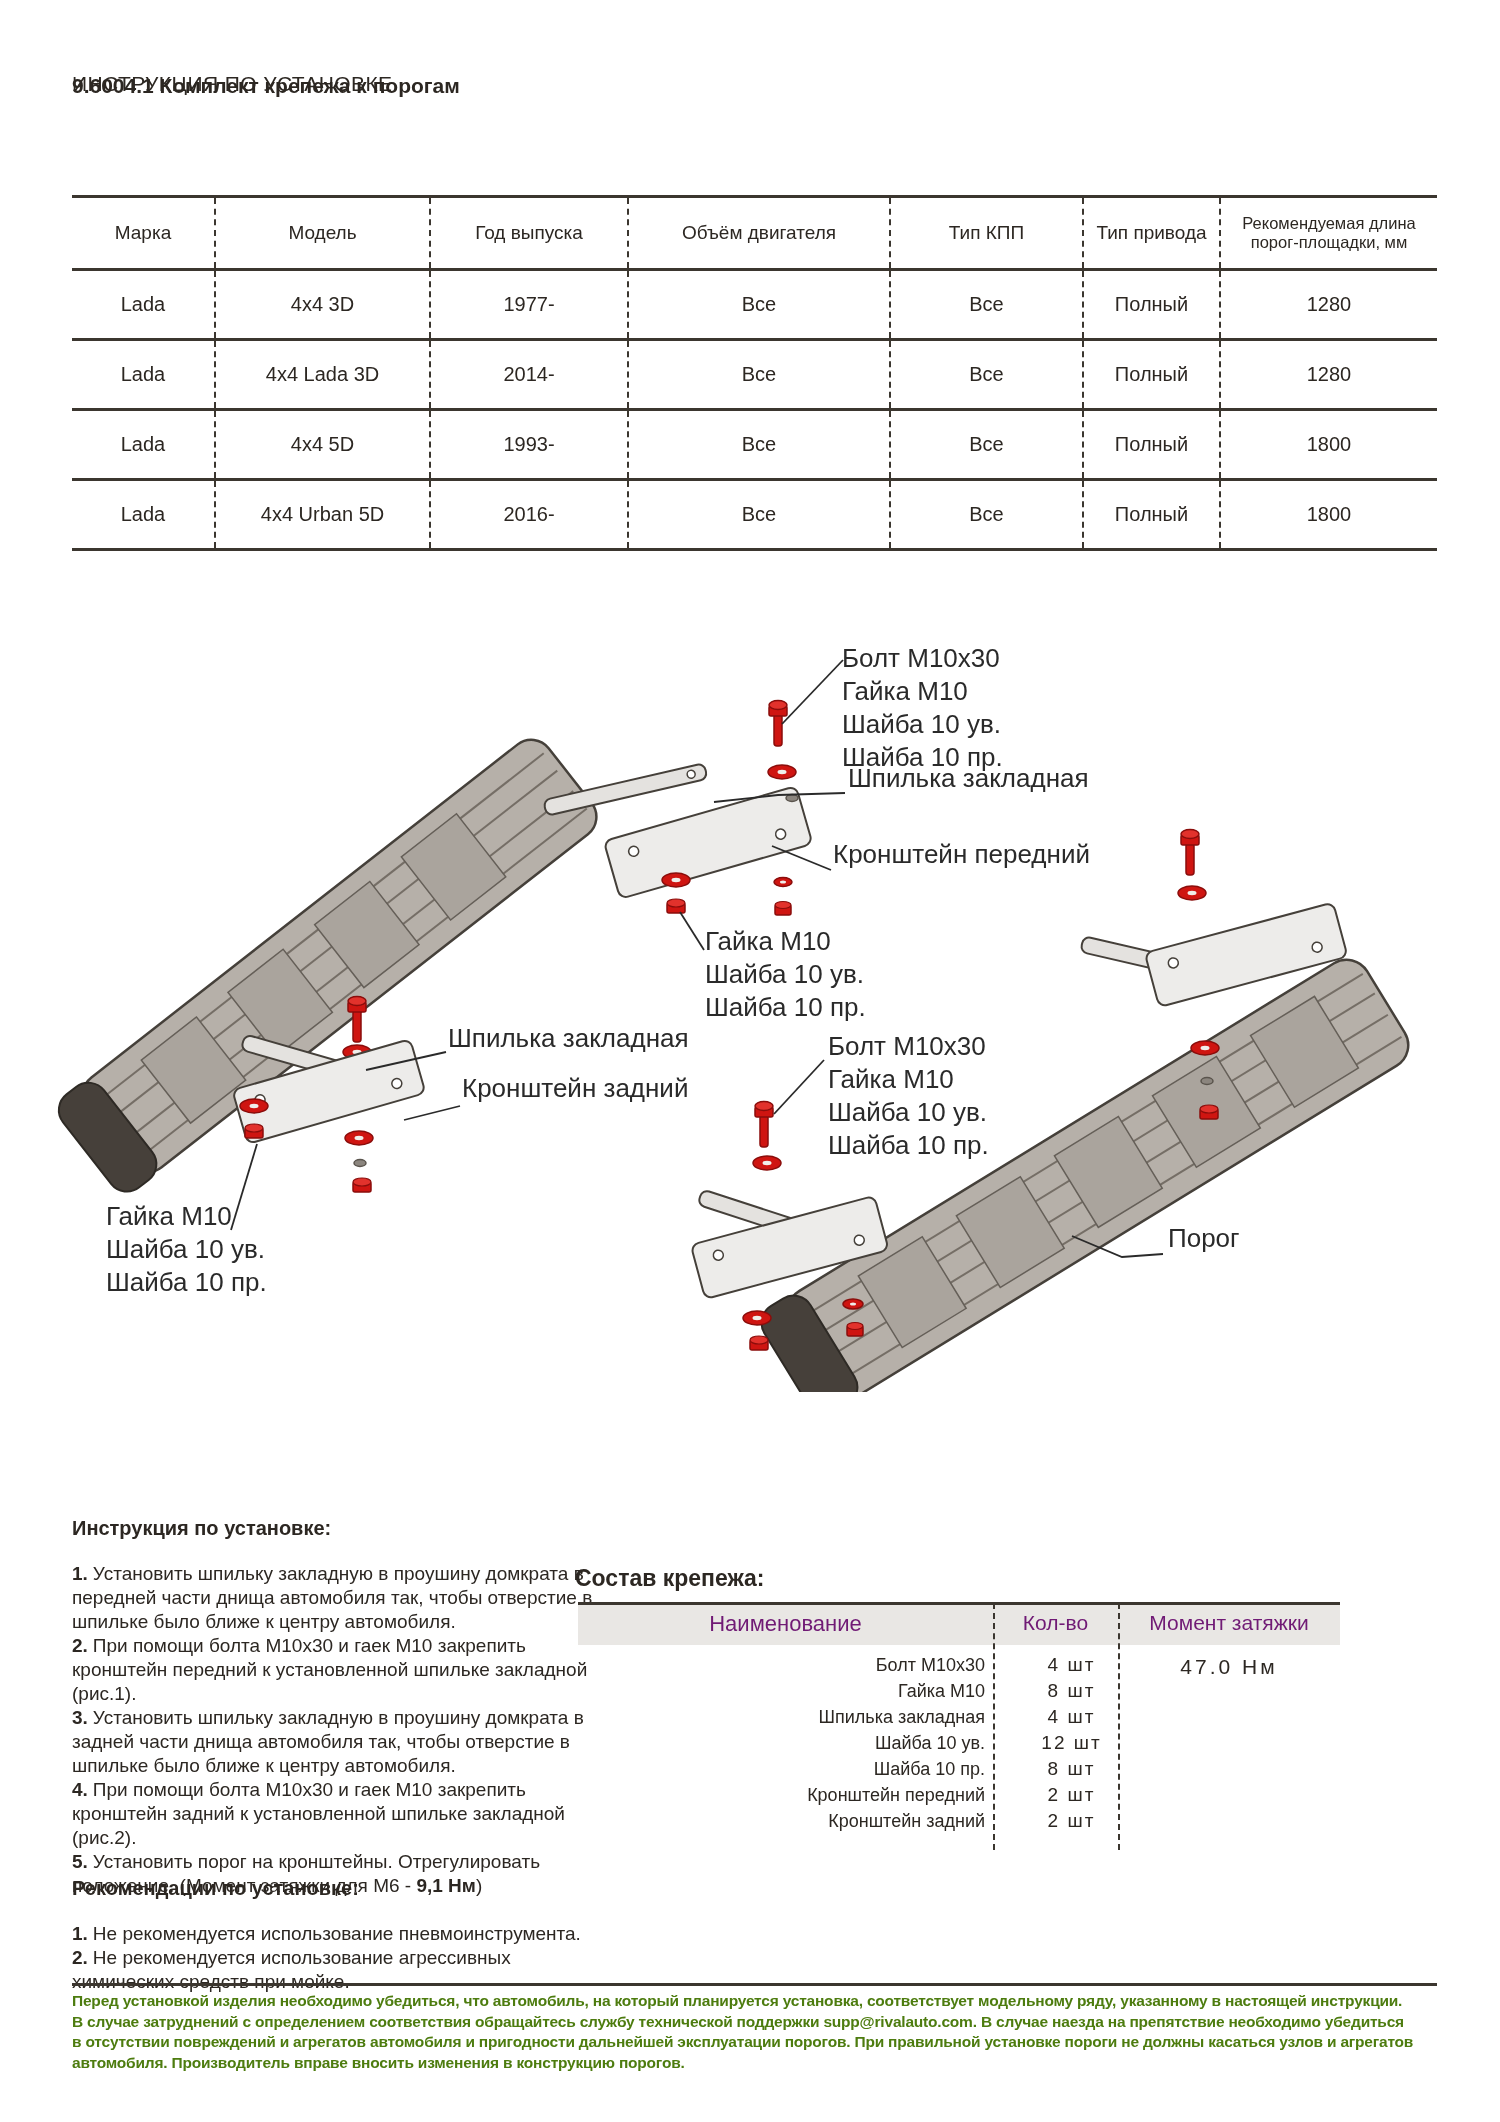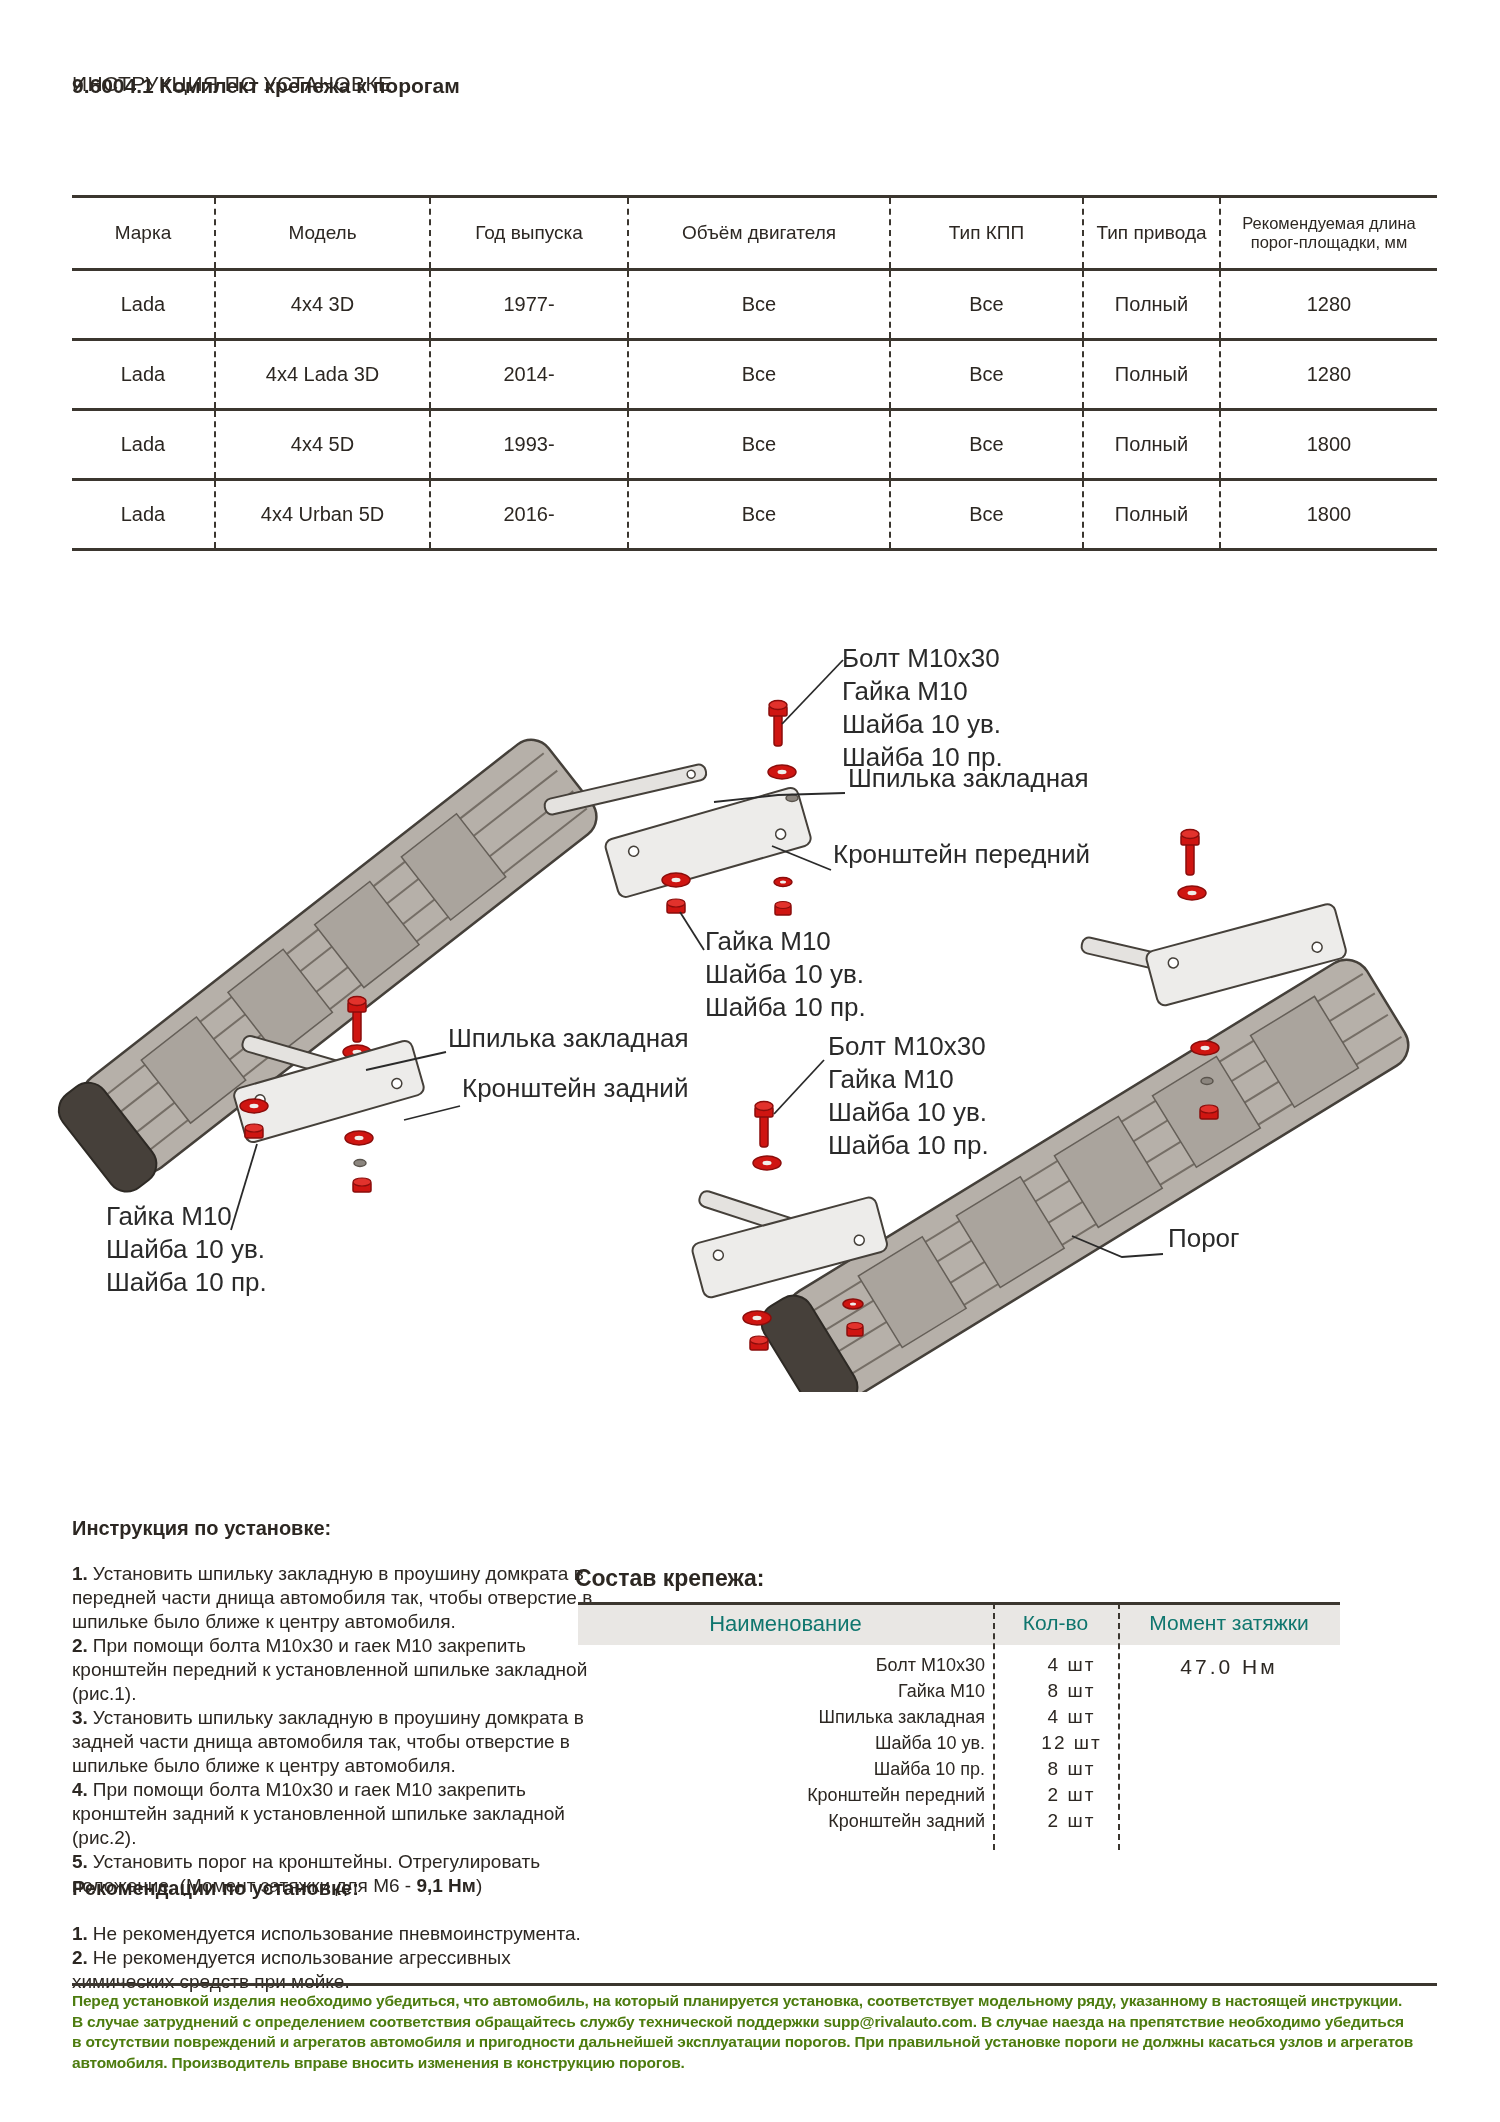--- a/index.html
+++ b/index.html
@@ -33,21 +33,21 @@
   .instr { position:absolute; left:72px; top:1516px; width:540px; font-size:19px; line-height:24px; }
   .instr h3, .rec h3 { margin:0 0 22px 0; font-size:20px; }
   .instr p, .rec p { margin:0; }
   .instr b.num, .rec b.num { margin-right:5px; }
   .rec { position:absolute; left:72px; top:1876px; width:540px; font-size:19px; line-height:24px; }
 
   
   .parts-title { position:absolute; left:575px; top:1565px; font-size:23px; font-weight:bold; }
   .parts-topline { position:absolute; left:578px; top:1602px; width:762px; border-top:3px solid #3b362f; }
   .parts-headbg { position:absolute; left:578px; top:1605px; width:762px; height:40px; background:#e9e7e4; }
-  .parts-h { position:absolute; top:1611px; font-size:22px; color:#0f766e; text-align:center; }
+  .parts-h { position:absolute; top:1611px; font-size:22px; color:#701a75; text-align:center; }
   .parts-h.name   { left:578px;  width:415px; }
   .parts-h.qty    { left:993px;  width:125px; font-size:21px; }
   .parts-h.torque { left:1118px; width:222px; font-size:21px; }
   .dash-v { position:absolute; top:1603px; height:247px; border-left:2px dashed #3b362f; }
   .parts-rows { position:absolute; left:578px; top:1652px; width:762px; }
   .parts-row { display:flex; height:26px; align-items:center; }
   .parts-row .pname { width:407px; padding-right:8px; text-align:right; font-size:18px; }
   .parts-row .pqty  { width:125px; padding-left:32px; box-sizing:border-box; font-size:19px; letter-spacing:2px;text-align:center; }
   .torque-val { position:absolute; left:1118px; top:1655px; width:222px; text-align:center;
     font-size:21px; letter-spacing:3px; }

